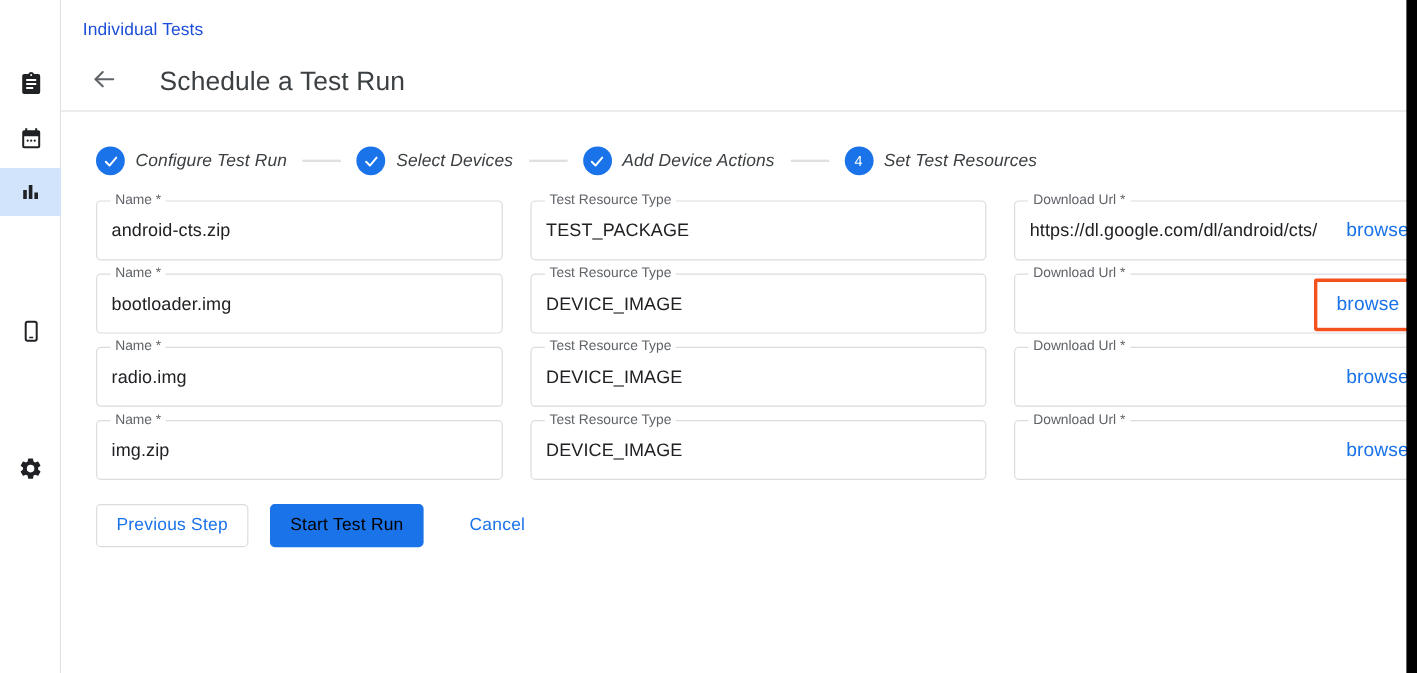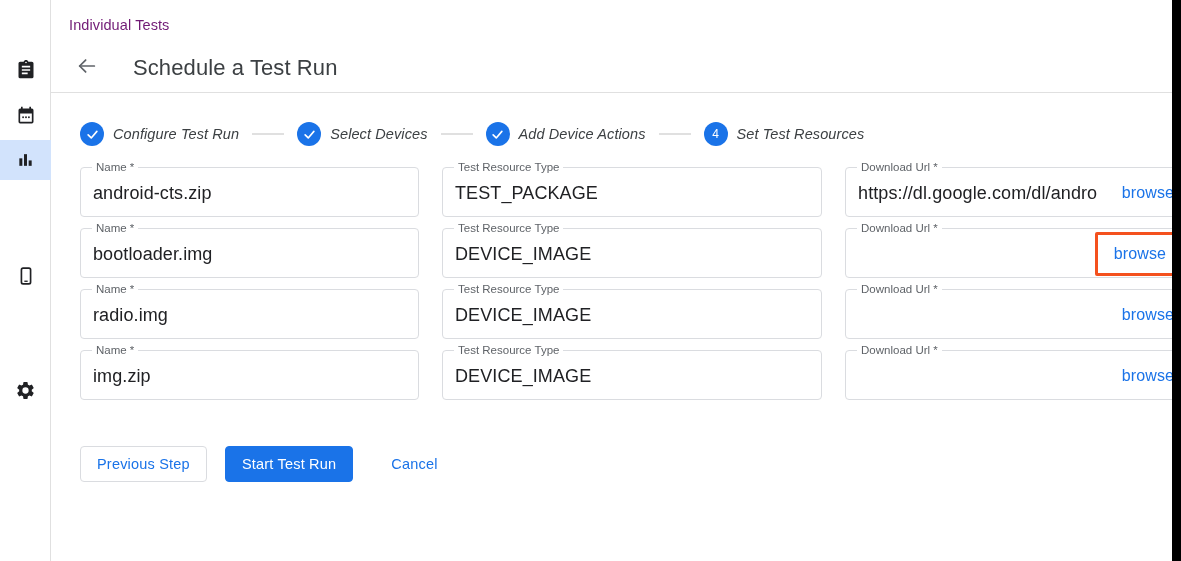--- a/index.html
+++ b/index.html
@@ -68,21 +68,21 @@
     border-bottom: 1px solid #e0e0e0;
     padding: 0;
     position: relative;
     background: #fff;
   }
   #breadcrumb {
     position: absolute;
     left: 18px;
     top: 17px;
     font-size: 14.5px;
-    color: #701a75;
+    color: #1d4ed8;
     letter-spacing: .1px;
   }
   #title-row {
     position: absolute;
     left: 18px;
     top: 40px;
     display: flex;
     align-items: center;
   }
   #back-btn {
@@ -172,21 +172,21 @@
     background: #fff;
     font-size: 11.5px;
     color: #5f6368;
     line-height: 14px;
     white-space: nowrap;
   }
   .field-value {
     position: absolute;
     left: 12px;
     top: 14px;
-    font-size: 18px;
+    font-size: 15px;
     color: #202124;
     line-height: 22px;
     white-space: nowrap;
     overflow: hidden;
     letter-spacing: .1px;
   }
   .name-field .field-value { width: 318px; }
   .type-field .field-value { width: 320px; }
   .url-field  .field-value {
     width: 240px;
@@ -220,21 +220,21 @@
     height: 38px;
     line-height: 38px;
     padding: 0 16px;
     background: #fff;
   }
 
   
   #actions {
     position: absolute;
     left: 29px;
-    top: 446px;
+    top: 420px;
     display: flex;
     align-items: center;
   }
   .btn {
     font-family: "Liberation Sans", sans-serif;
     font-size: 14.5px;
     border-radius: 4px;
     cursor: pointer;
     letter-spacing: .2px;
     height: 36px;
@@ -243,21 +243,21 @@
   }
   #prev-btn {
     border: 1px solid #dadce0;
     background: #fff;
     color: #1a73e8;
     margin-right: 18px;
   }
   #start-btn {
     border: 1px solid #1a73e8;
     background: #1a73e8;
-    color: #ffffff;
+    color: #000000;
     margin-right: 22px;
   }
   #cancel-btn {
     border: none;
     background: transparent;
     color: #1a73e8;
   }
 </style>
 </head>
 <body>

